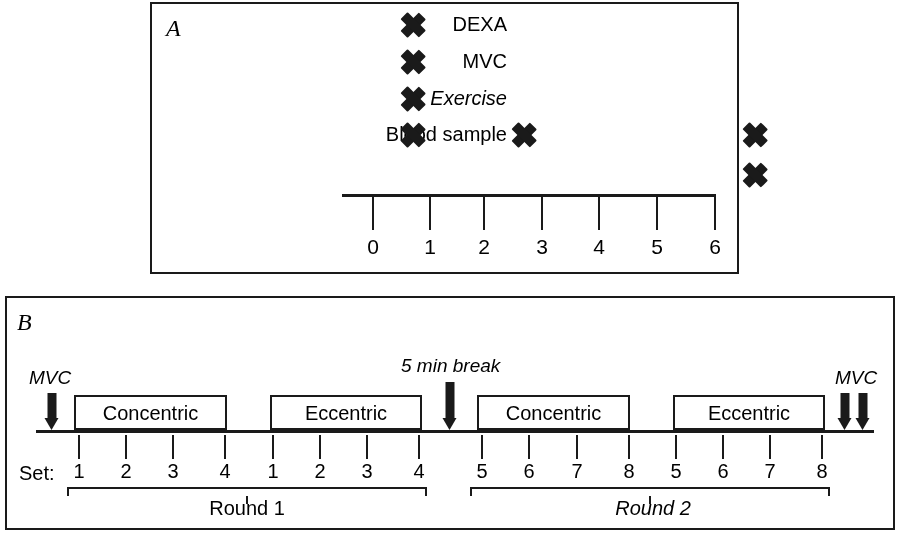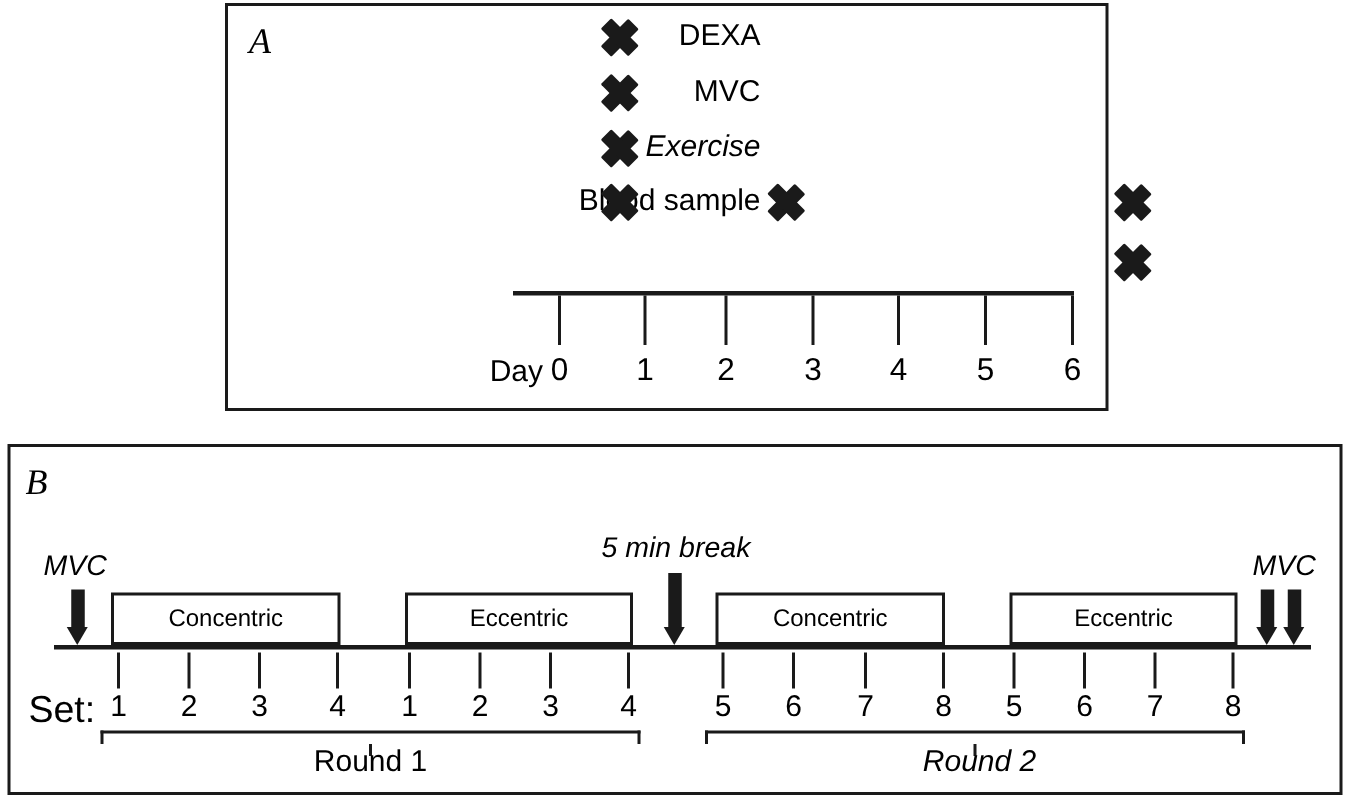--- a/index.html
+++ b/index.html
@@ -141,36 +141,36 @@
     width: 28px;
     margin-left: -14px;
     text-align: center;
     font-size: 20px;
     line-height: 20px;
   }
   #b-set-label {
     position: absolute;
     left: 12px;
     top: 165px;
-    font-size: 25px;
+    font-size: 20px;
     line-height: 20px;
   }
 
   
   .ex-box {
     position: absolute;
     top: 97px;
     height: 35px;
     border: 2px solid #1a1a1a;
     background: #ffffff;
     box-sizing: border-box;
     display: flex;
     align-items: center;
     justify-content: center;
-    font-size: 16px;
+    font-size: 20px;
     line-height: 20px;
   }
 
   
   .arrow {
     position: absolute;
     width: 15px;
     transform: translateX(-50%);
   }
   .arrow .shaft {
@@ -263,21 +263,20 @@
   <div id="a-axis-line"></div>
 
   <div class="a-tick" style="left:220px;"></div>
   <div class="a-tick" style="left:277px;"></div>
   <div class="a-tick" style="left:331px;"></div>
   <div class="a-tick" style="left:389px;"></div>
   <div class="a-tick" style="left:446px;"></div>
   <div class="a-tick" style="left:504px;"></div>
   <div class="a-tick" style="left:562px;"></div>
 
-  <div id="a-day-label">Day</div>
 
   <div class="a-tick-label" style="left:221px;">0</div>
   <div class="a-tick-label" style="left:278px;">1</div>
   <div class="a-tick-label" style="left:332px;">2</div>
   <div class="a-tick-label" style="left:390px;">3</div>
   <div class="a-tick-label" style="left:447px;">4</div>
   <div class="a-tick-label" style="left:505px;">5</div>
   <div class="a-tick-label" style="left:563px;">6</div>
 </div>
 

